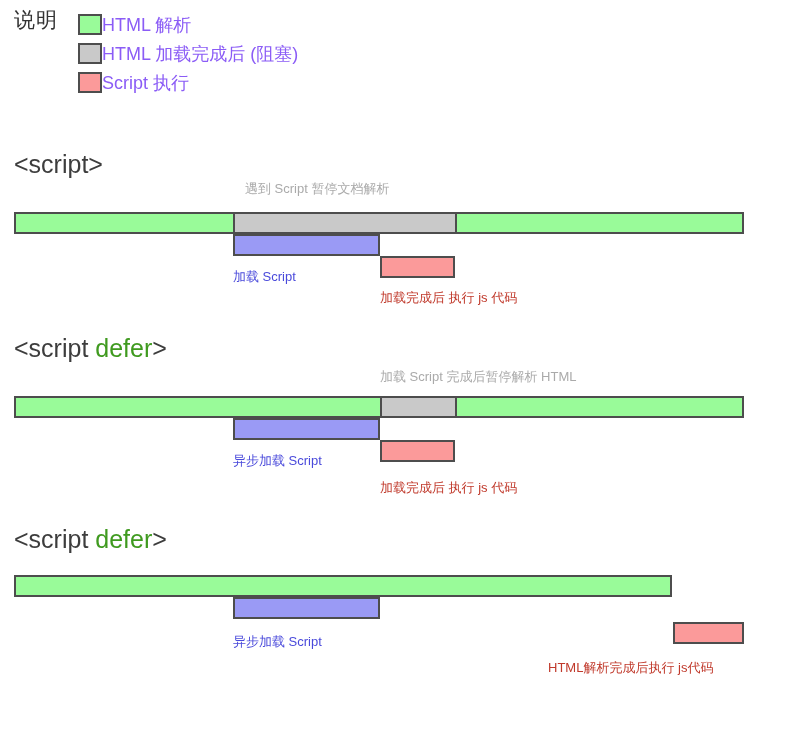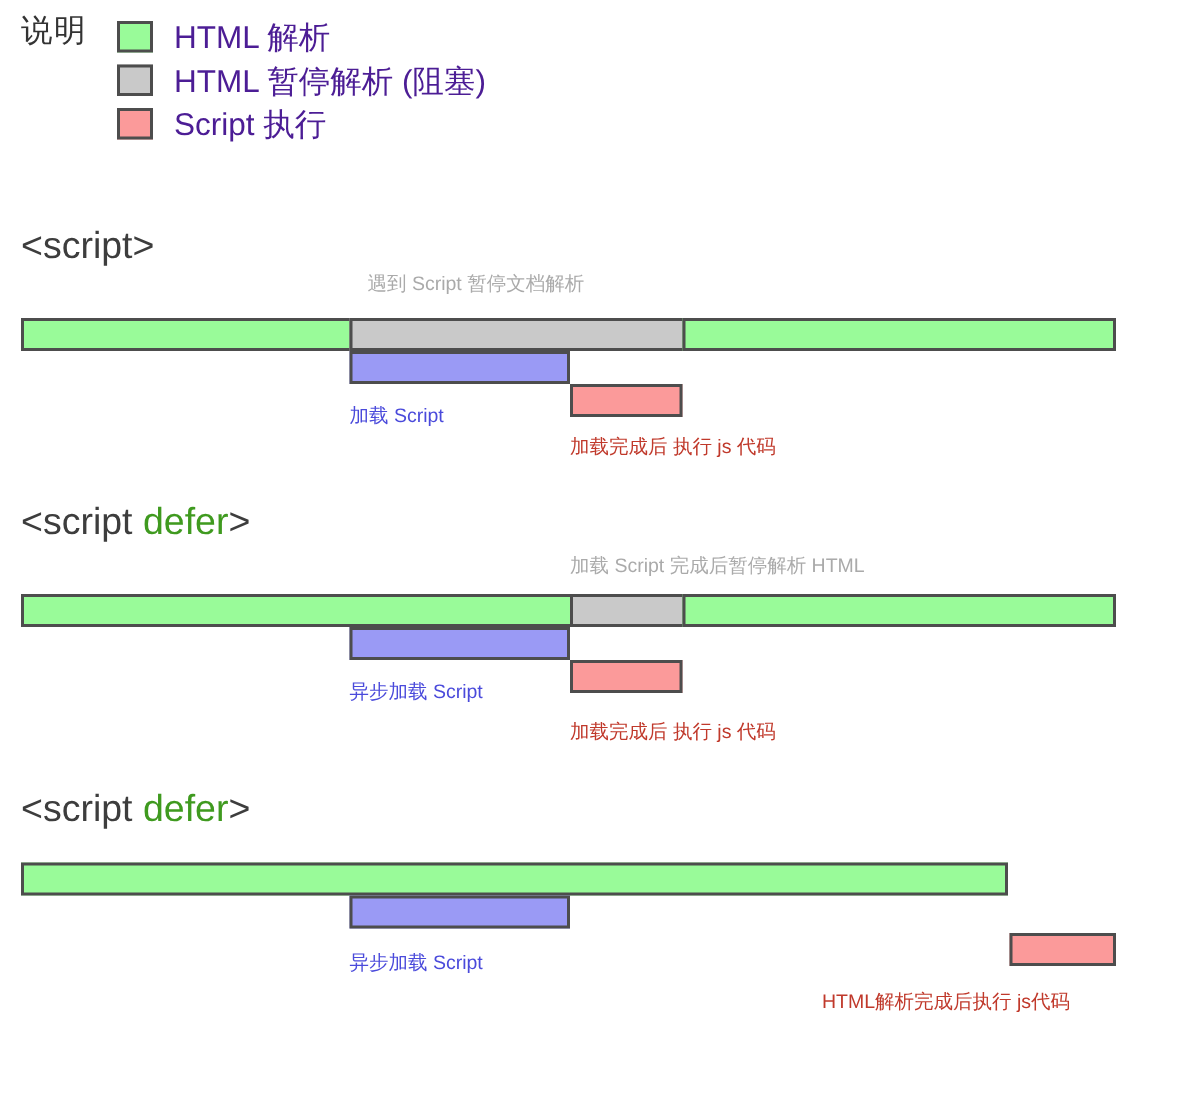--- a/index.html
+++ b/index.html
@@ -30,23 +30,22 @@
     height: 29px;
   }
   .legend-swatch {
     width: 24px;
     height: 21px;
     border: 2px solid #4d4d4d;
     box-sizing: border-box;
     flex: 0 0 auto;
   }
   .legend-label {
-    margin-left: 14px;
-    font-size: 21px;
-    color: #4c1d95;
+    font-size: 18px;
+    color: #8b5cf6;
     white-space: nowrap;
   }
 
   
   .section-heading {
     font-size: 25px;
     color: #3d3d3d;
     white-space: nowrap;
     letter-spacing: 0px;
   }
@@ -76,21 +75,21 @@
 
 <div class="abs" id="legend-title">说明</div>
 
 <div class="abs" id="legend-list">
   <div class="legend-row">
     <span class="legend-swatch bar-green"></span>
     <span class="legend-label">HTML 解析</span>
   </div>
   <div class="legend-row">
     <span class="legend-swatch bar-gray"></span>
-    <span class="legend-label">HTML 暂停解析 (阻塞)</span>
+    <span class="legend-label">HTML 加载完成后 (阻塞)</span>
   </div>
   <div class="legend-row">
     <span class="legend-swatch bar-red"></span>
     <span class="legend-label">Script 执行</span>
   </div>
 </div>
 
 <div class="abs section-heading" style="left:14px; top:150px;">
   <span>&lt;script</span><span class="kw-green"></span><span>&gt;</span>
 </div>

